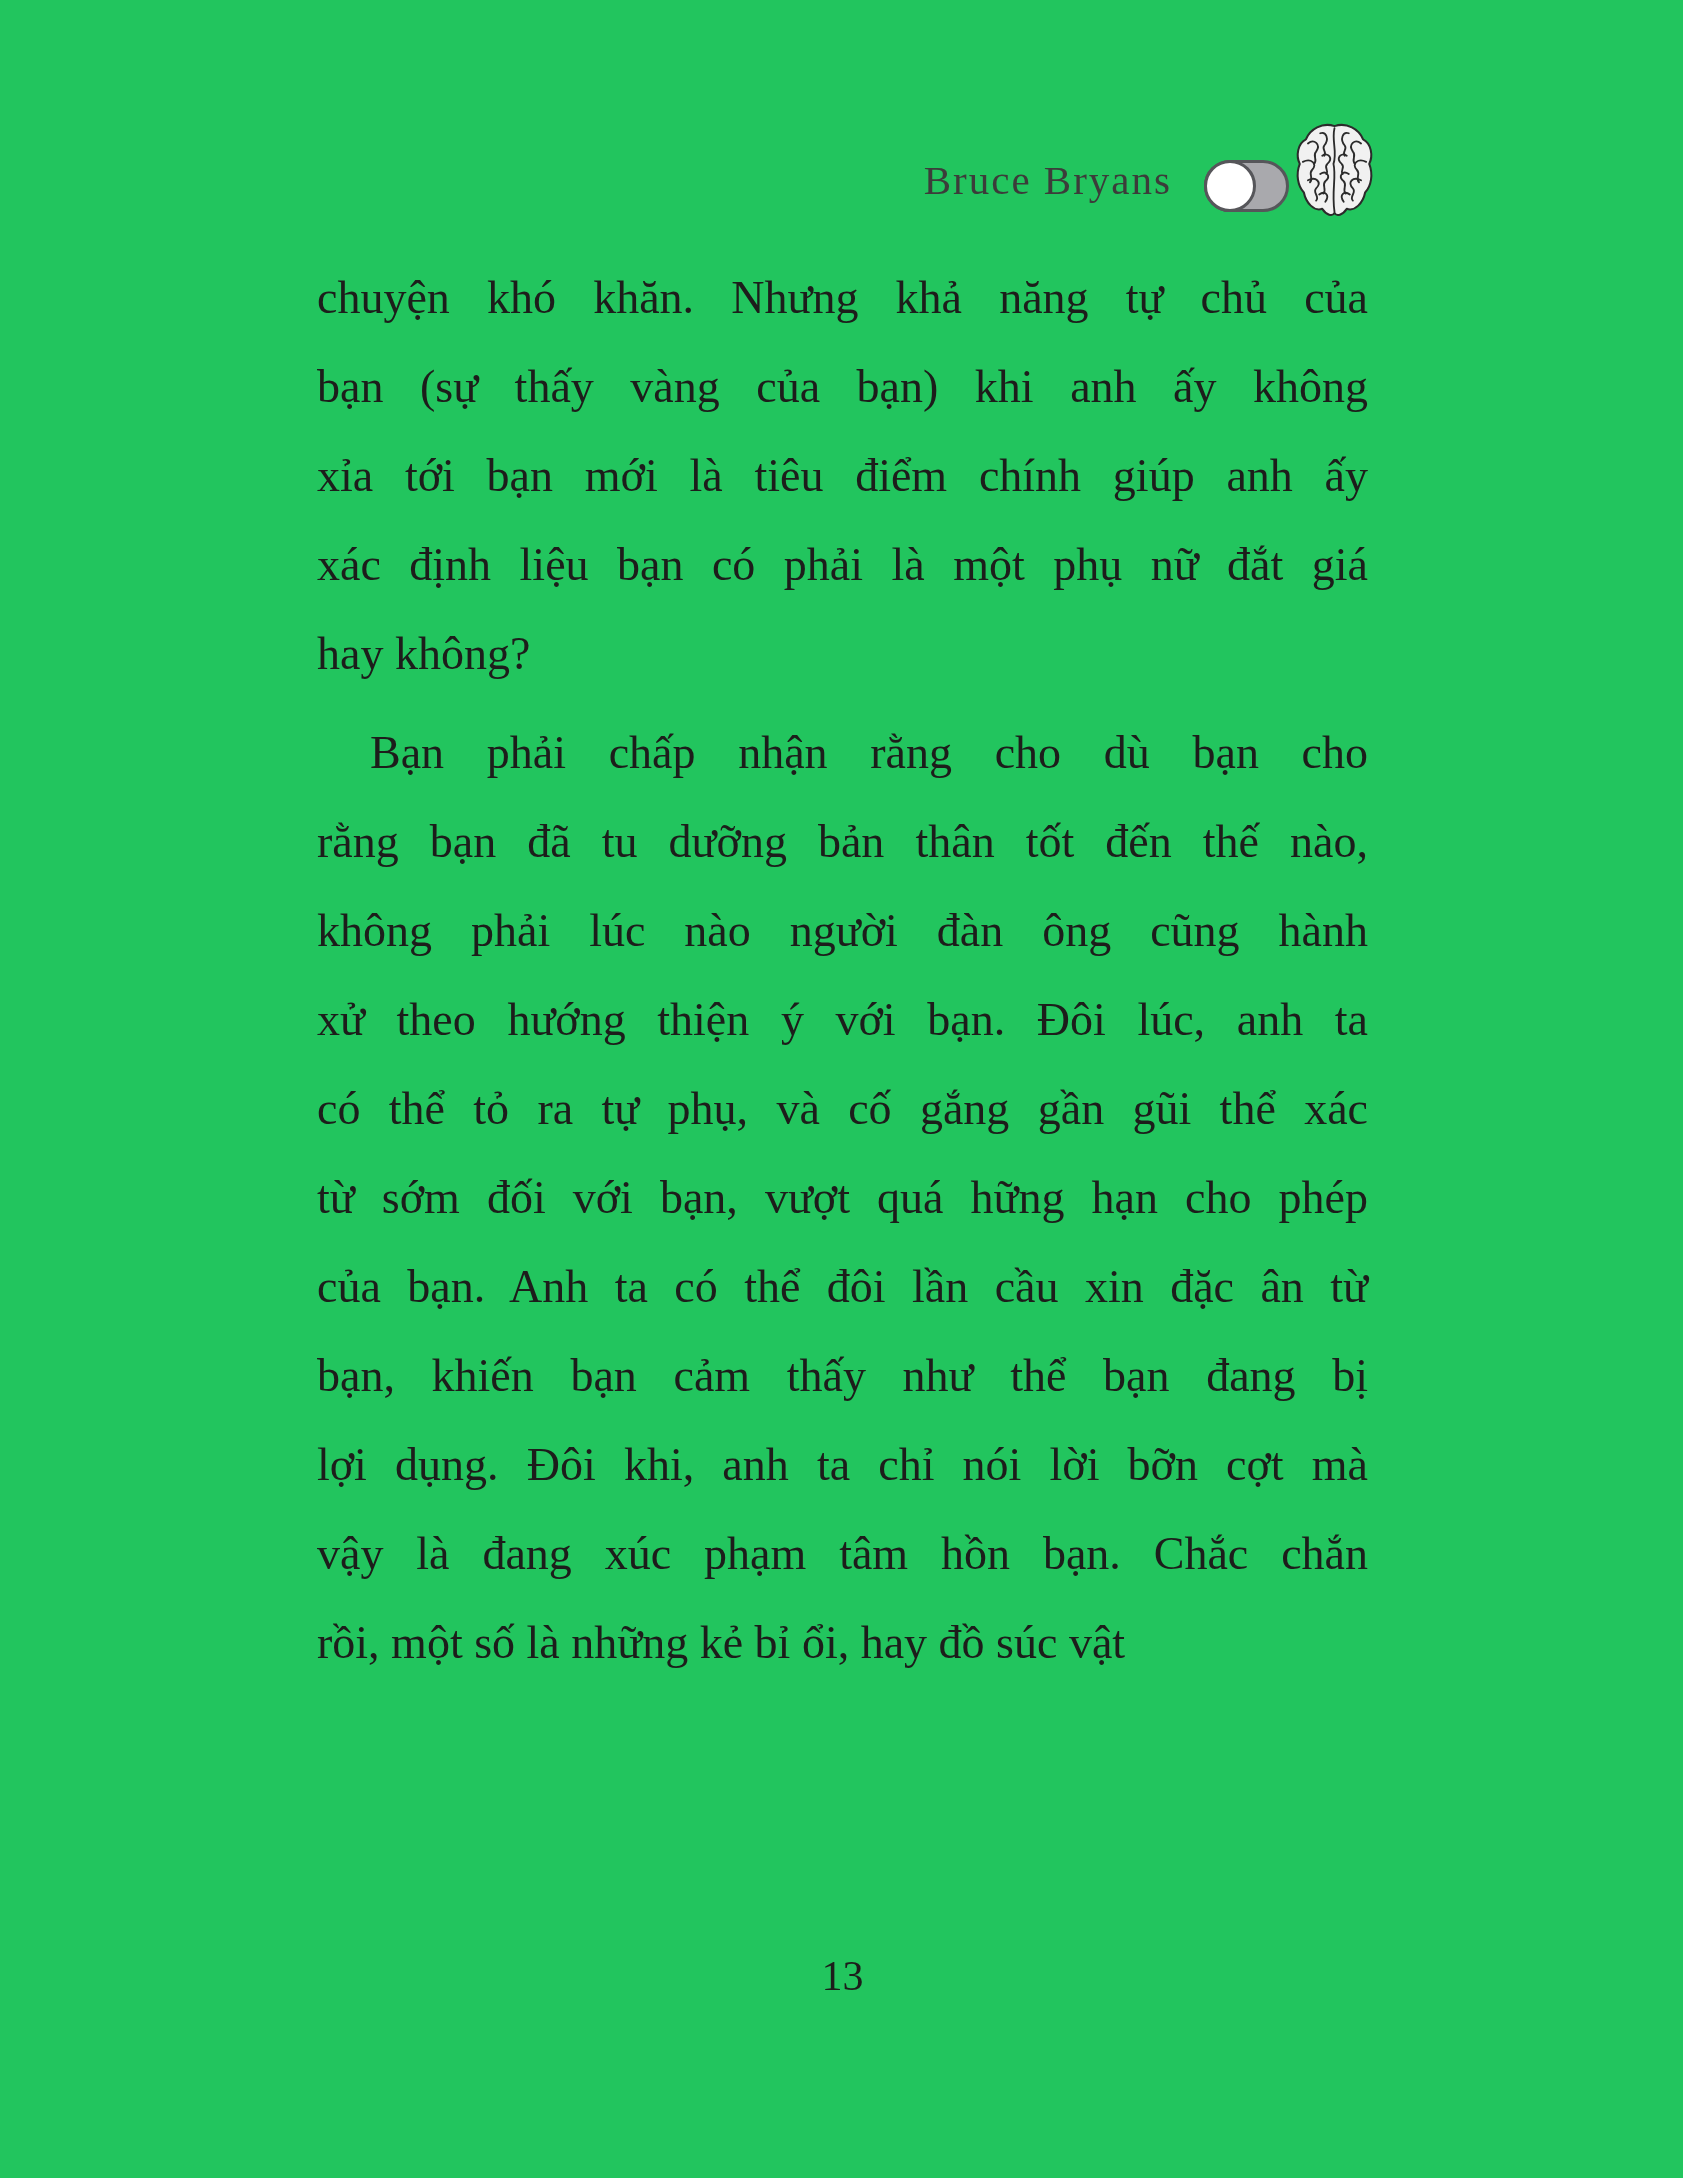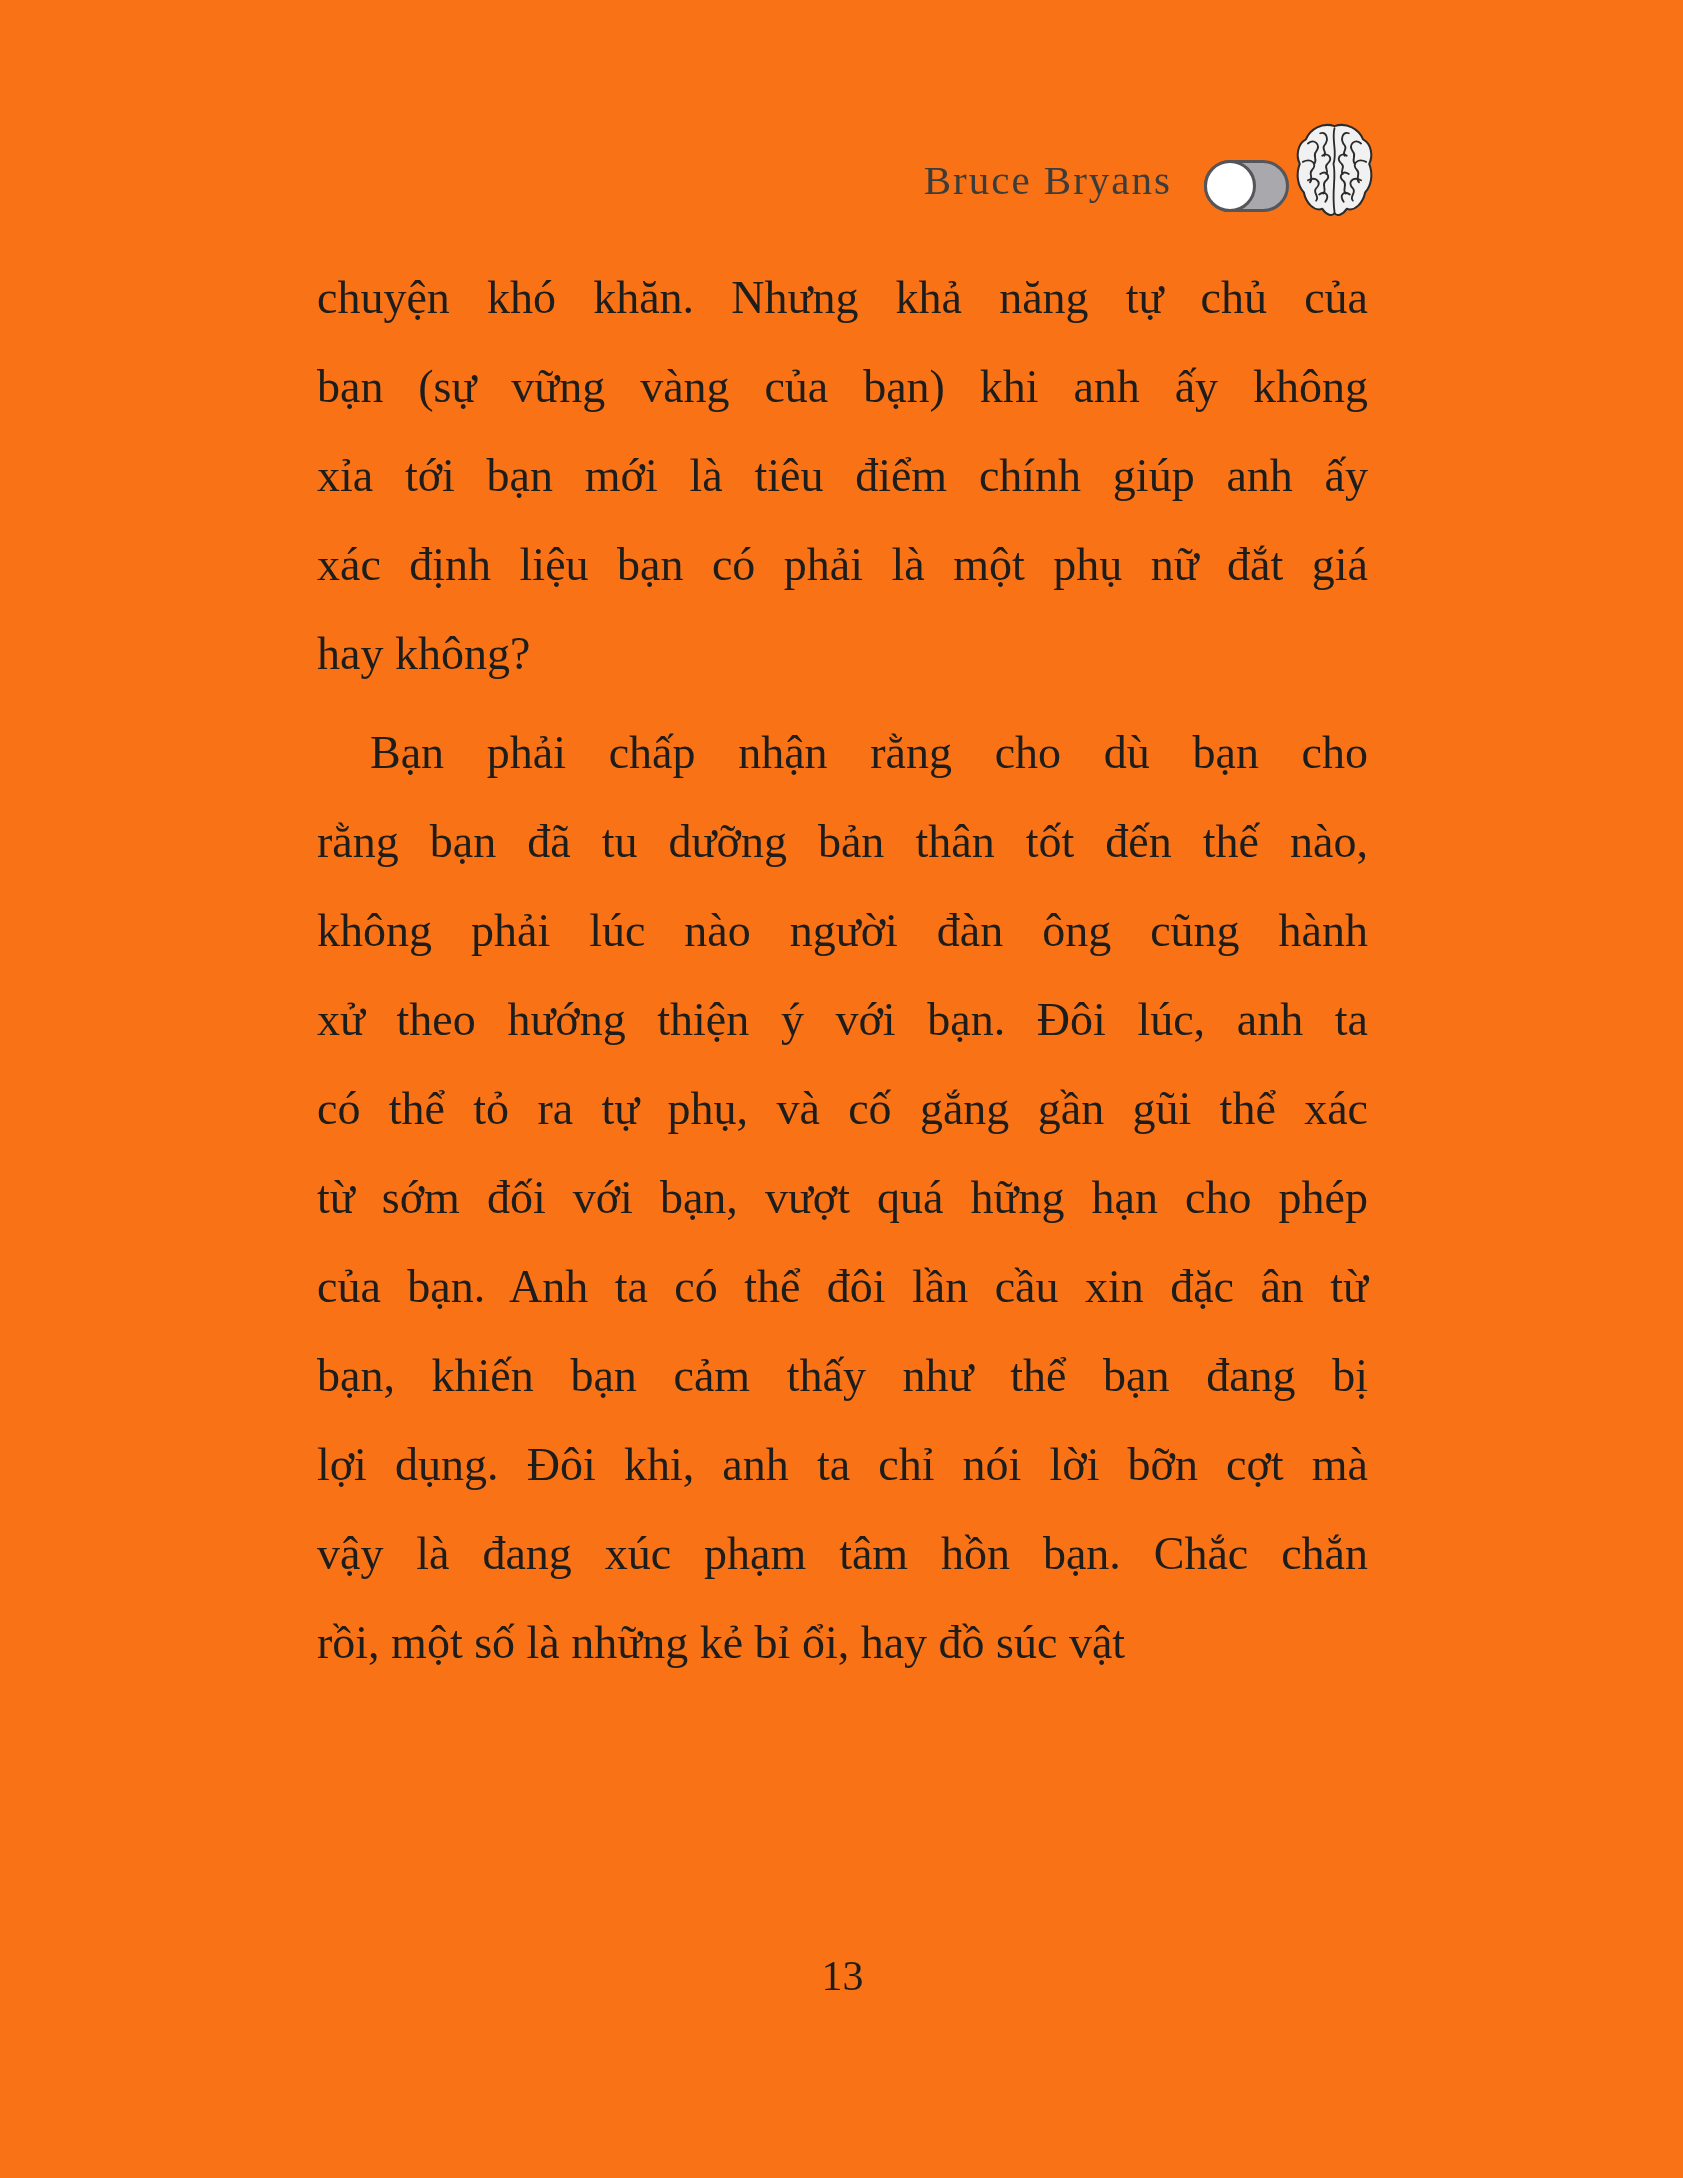--- a/index.html
+++ b/index.html
@@ -1,20 +1,20 @@
 <!DOCTYPE html>
 <html><head>
 <meta charset="utf-8">
 <style>
   html, body { margin: 0; padding: 0; background: #e8e8e8; }
   .page {
     position: relative;
     width: 1683px;
     height: 2178px;
-    background: #f97316;
+    background: #22c55e;
     font-family: "Liberation Serif", serif;
     color: #1d1d1b;
     overflow: hidden;
   }
 
   
   .running-header {
     position: absolute;
     top: 0; left: 0; right: 0;
     height: 238px;
@@ -123,21 +123,21 @@
         <path d="M54,52 C48,48 43,54 49,59 C53,63 47,67 51,71"></path>
         <path d="M55,72 C50,68 44,72 49,79"></path>
       </g>
     </svg>
   </div>
 
   <div class="body-text">
 
     <div class="paragraph">
       <div class="text-line">chuyện khó khăn. Nhưng khả năng tự chủ của</div>
-      <div class="text-line">bạn (sự vững vàng của bạn) khi anh ấy không</div>
+      <div class="text-line">bạn (sự thấy vàng của bạn) khi anh ấy không</div>
       <div class="text-line">xỉa tới bạn mới là tiêu điểm chính giúp anh ấy</div>
       <div class="text-line">xác định liệu bạn có phải là một phụ nữ đắt giá</div>
       <div class="text-line last">hay không?</div>
     </div>
 
     <div class="paragraph">
       <div class="text-line indent">Bạn phải chấp nhận rằng cho dù bạn cho</div>
       <div class="text-line">rằng bạn đã tu dưỡng bản thân tốt đến thế nào,</div>
       <div class="text-line">không phải lúc nào người đàn ông cũng hành</div>
       <div class="text-line">xử theo hướng thiện ý với bạn. Đôi lúc, anh ta</div>

